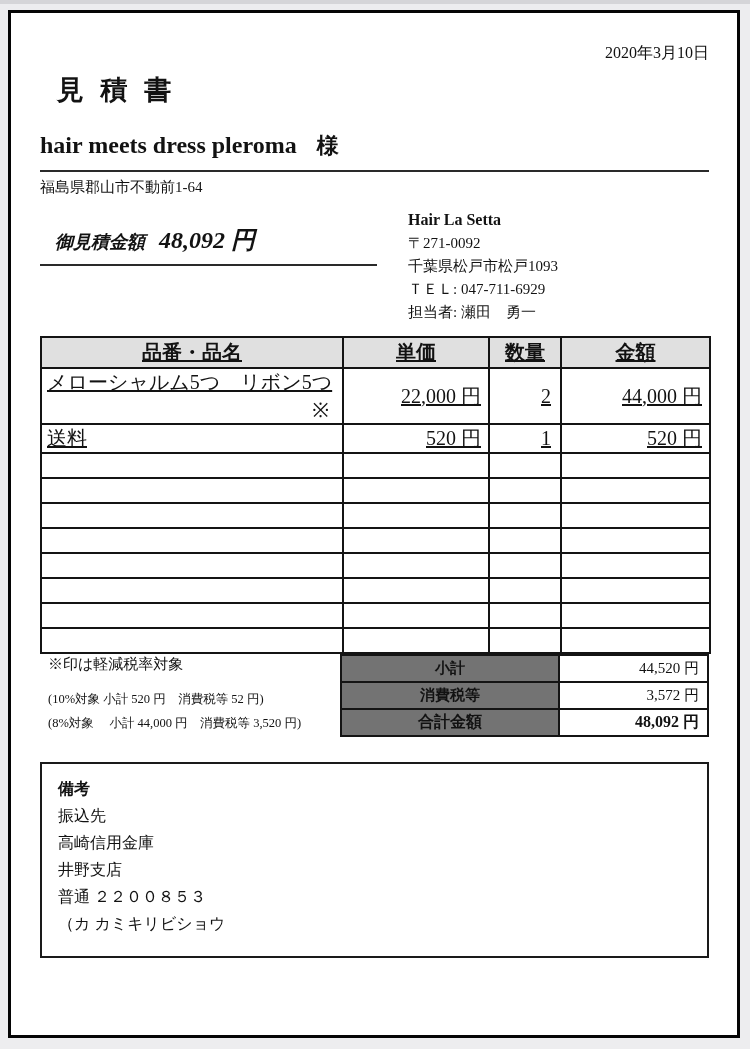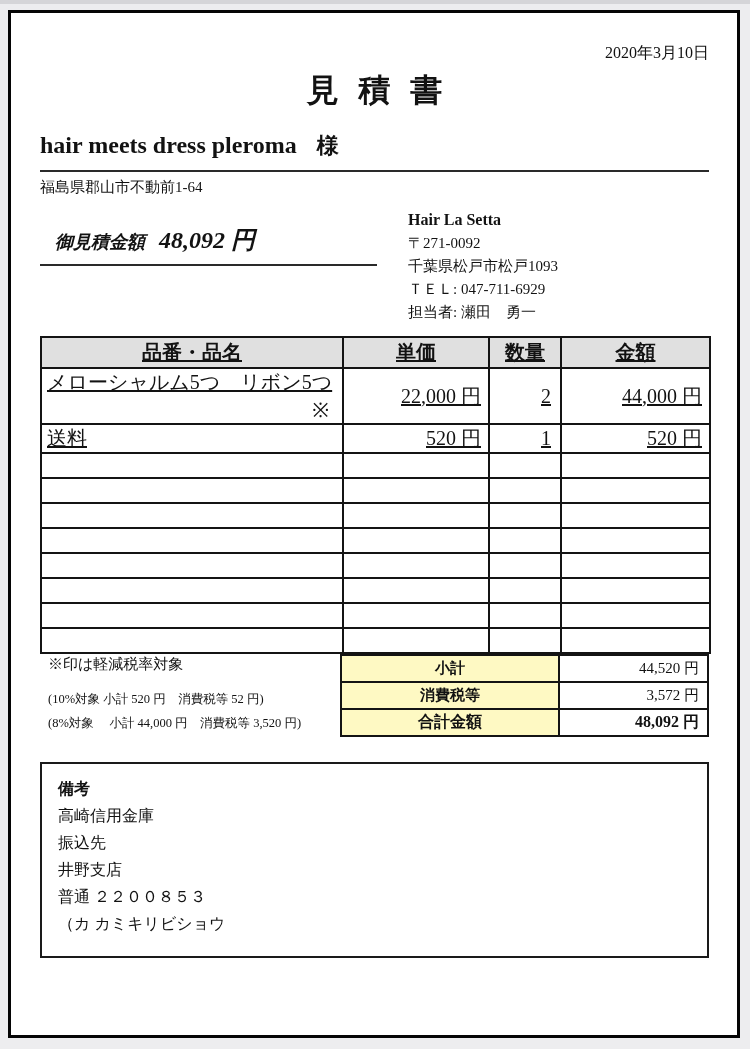--- a/index.html
+++ b/index.html
@@ -26,22 +26,22 @@
     padding:0 28px 0 29px;
   }
   .date-line{
     margin-top:30px;
     text-align:right;
     font-size:16px;
     line-height:20px;
   }
   .doc-title{
     margin-top:8px;
-    text-align:center;
-    font-size:32px;
+    text-align:left;
+    font-size:27px;
     font-weight:bold;
     letter-spacing:0.62em;
     text-indent:0.62em;
     line-height:38px;
   }
   .customer-line{
     margin-top:21px;
     font-size:24px;
     font-weight:bold;
     line-height:30px;
@@ -128,21 +128,21 @@
     table-layout:fixed;
     width:367px;
   }
   table.totals th, table.totals td{
     border:2px solid #141414;
     font-size:15px;
     height:23px;
     white-space:nowrap;
   }
   table.totals th{
-    background:#fef9c3;
+    background:#737373;
     font-weight:bold;
     text-align:center;
     padding:1px 2px;
   }
   table.totals td{
     text-align:right;
     padding:0 8px 0 2px;
   }
   table.totals tr.grand th{font-size:16px;}
   table.totals tr.grand td{font-weight:bold;font-size:16px;}
@@ -290,21 +290,21 @@
           <tr class="grand">
             <th>合計金額</th>
             <td>48,092 円</td>
           </tr>
         </tbody>
       </table>
     </div>
 
     <div class="remarks-box">
       <div class="remarks-title">備考</div>
+      <div>振込先</div>
       <div>高崎信用金庫</div>
-      <div>振込先</div>
       <div>井野支店</div>
       <div>普通 ２２００８５３</div>
       <div>（カ カミキリビショウ</div>
     </div>
 
   </div>
 </div>
 
 </body></html>

